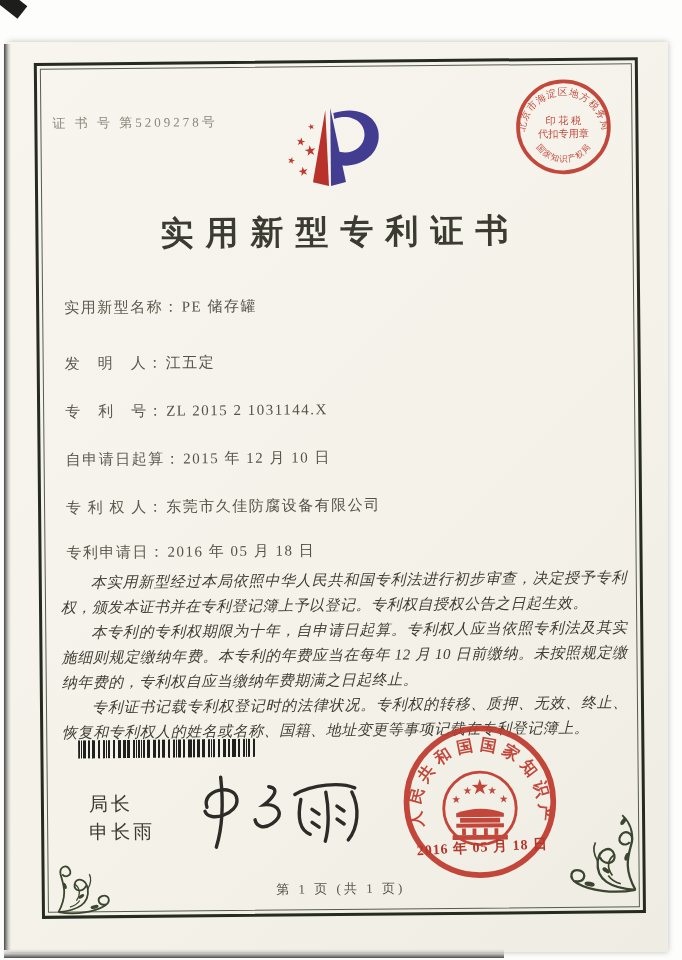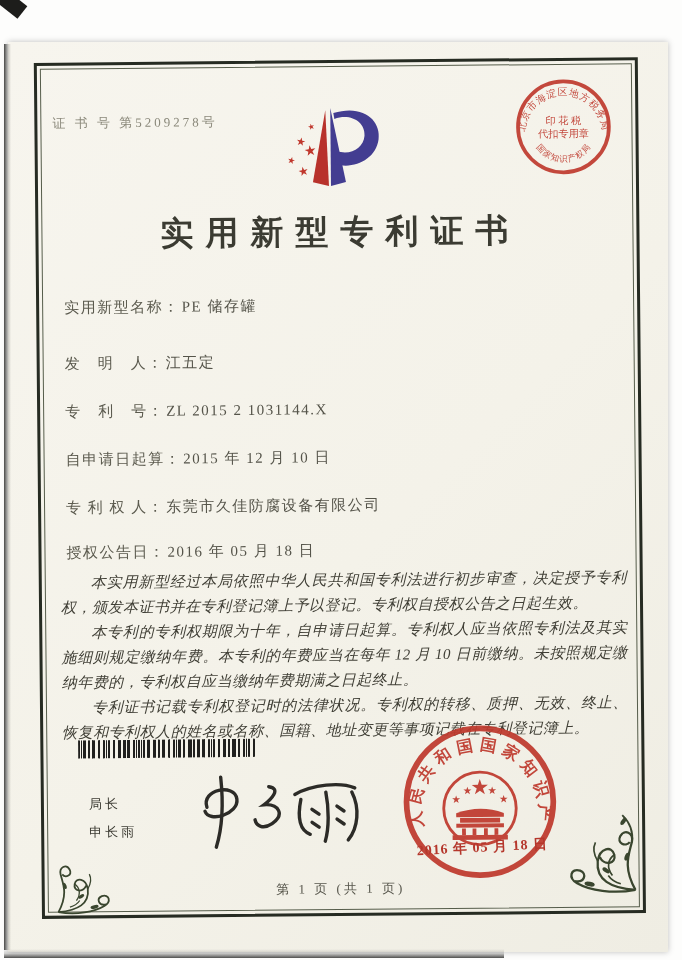--- a/index.html
+++ b/index.html
@@ -45,21 +45,21 @@
     font-size:15px;line-height:25px;color:#403f36;text-align:justify;
   }
   .paras p{margin:0;text-indent:2em;font-style:italic;letter-spacing:.5px;}
   .barcode{
     position:absolute;left:76px;top:738px;width:178px;height:18px;
     background:
       repeating-linear-gradient(90deg,#20201e 0 2px,rgba(0,0,0,0) 2px 5px),
       repeating-linear-gradient(90deg,#20201e 0 1px,rgba(0,0,0,0) 1px 7px),
       repeating-linear-gradient(90deg,rgba(0,0,0,0) 0 3px,#20201e 3px 4px,rgba(0,0,0,0) 4px 11px);
   }
-  .signer{position:absolute;left:86px;top:788px;font-size:13px;color:#3b3a32;letter-spacing:3px;line-height:28px;}
+  .signer{position:absolute;left:86px;top:788px;font-size:19px;color:#3b3a32;letter-spacing:3px;line-height:28px;}
   .signature{position:absolute;left:186px;top:768px;width:190px;height:84px;}
   .seal{position:absolute;left:396px;top:722px;width:162px;height:162px;opacity:.93;}
   .seal-date{
     position:absolute;left:404px;top:840px;width:150px;text-align:center;
     color:#b5372c;font-size:14px;letter-spacing:1px;transform:rotate(-2.5deg);
     font-weight:600;
   }
   .footer{
     position:absolute;left:38px;top:880px;width:598px;text-align:center;
     font-size:13px;color:#56554b;letter-spacing:3px;
@@ -124,21 +124,21 @@
     <div class="field f3">
       <span>专　利　号：</span><span class="val">ZL 2015 2 1031144.X</span>
     </div>
     <div class="field f4">
       <span>自申请日起算：</span><span class="val">2015 年 12 月 10 日</span>
     </div>
     <div class="field f5">
       <span>专 利 权 人：</span><span class="val">东莞市久佳防腐设备有限公司</span>
     </div>
     <div class="field f6">
-      <span>授权公告日：</span><span class="val">2016 年 05 月 18 日</span>
+      <span>专利申请日：</span><span class="val">2016 年 05 月 18 日</span>
     </div>
 
     <div class="paras">
       <p>本实用新型经过本局依照中华人民共和国专利法进行初步审查，决定授予专利权，颁发本证书并在专利登记簿上予以登记。专利权自授权公告之日起生效。</p>
       <p>本专利的专利权期限为十年，自申请日起算。专利权人应当依照专利法及其实施细则规定缴纳年费。本专利的年费应当在每年 12 月 10 日前缴纳。未按照规定缴纳年费的，专利权自应当缴纳年费期满之日起终止。</p>
       <p>专利证书记载专利权登记时的法律状况。专利权的转移、质押、无效、终止、恢复和专利权人的姓名或名称、国籍、地址变更等事项记载在专利登记簿上。</p>
     </div>
 
     <div class="barcode"></div>
 

